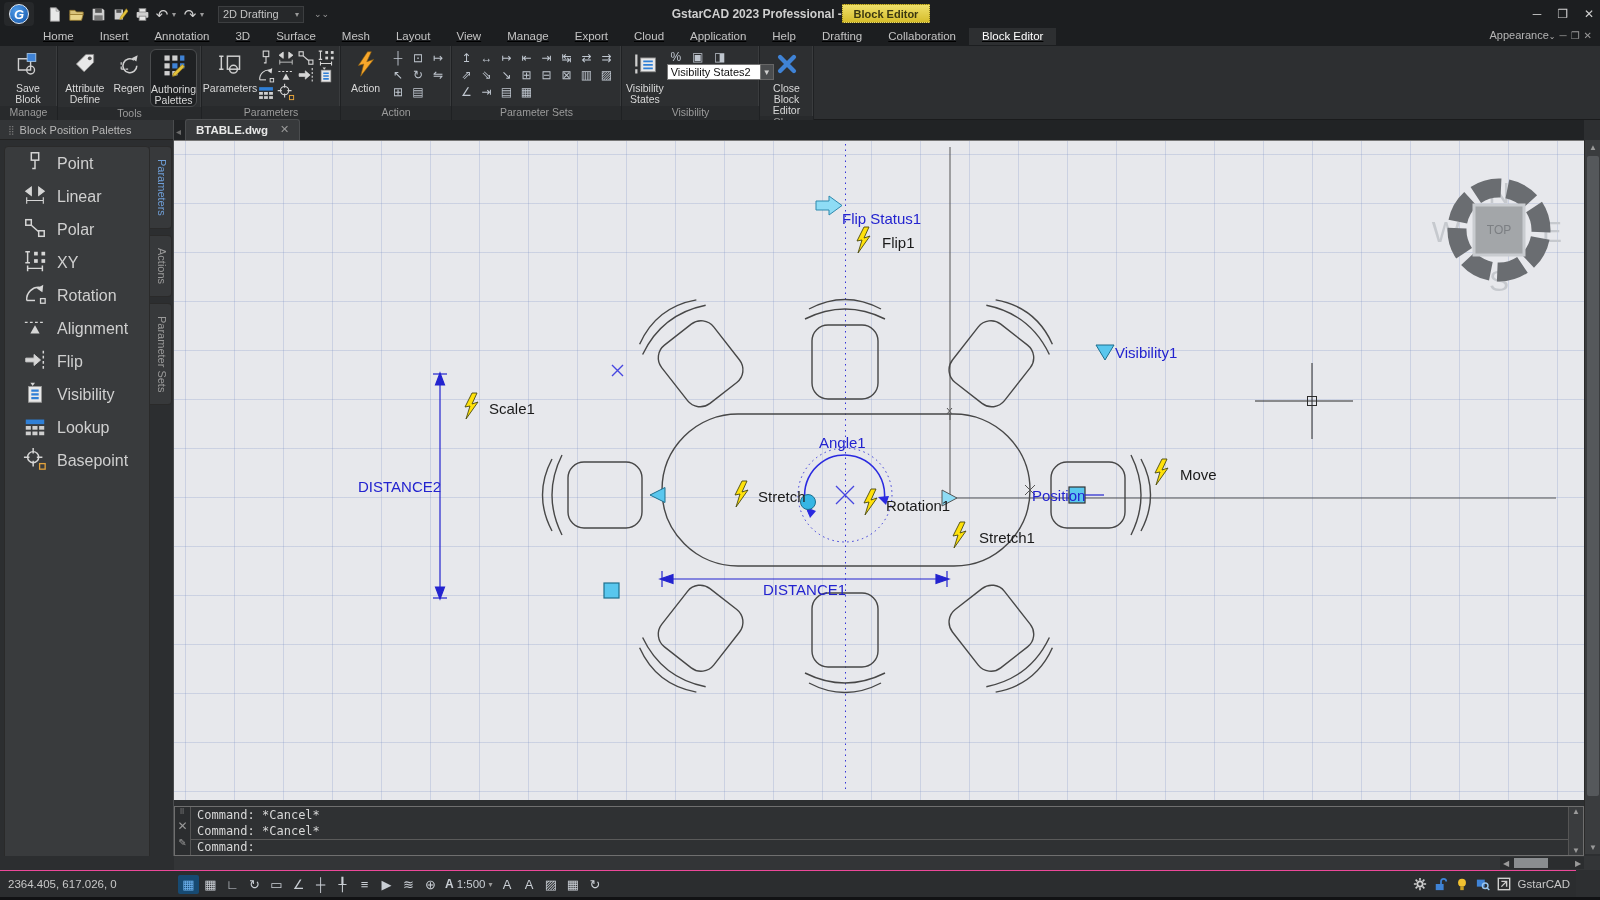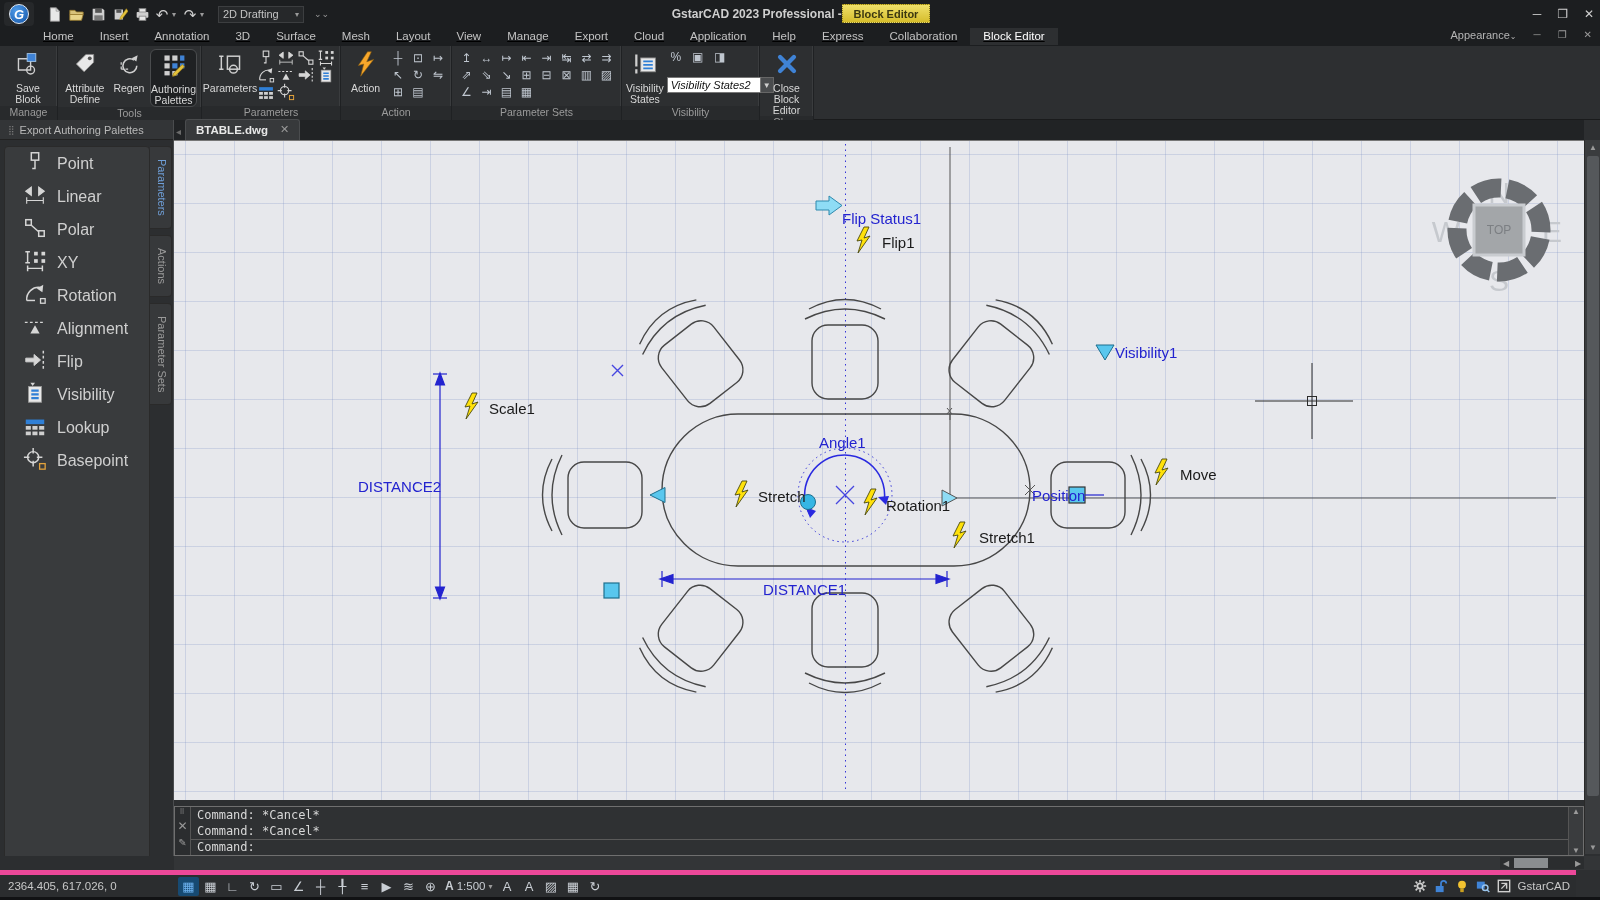--- a/index.html
+++ b/index.html
@@ -20,36 +20,36 @@
   #workspace { margin-left:10px; width:86px; height:17px; border:1px solid #3c3e40; background:#26282a; color:#c4c4c4; font-size:11px; display:flex; align-items:center; padding:0 4px; justify-content:space-between; }
   #qat-expand { color:#9a9a9a; font-size:9px; margin-left:10px; }
   #win-title { position:absolute; left:420px; top:0; width:760px; height:28px; display:flex; align-items:center; justify-content:center; color:#cfcfcf; font-size:12px; font-weight:bold; }
   #be-badge { position:absolute; left:842px; top:4px; width:88px; height:19px; background:linear-gradient(#efe06a,#d6bd2c); border:1px dotted #8a7a18; color:#3c3810; font-size:11px; font-weight:bold; display:flex; align-items:center; justify-content:center; }
   #win-controls { position:absolute; right:6px; top:0; height:28px; display:flex; align-items:center; gap:16px; color:#d0d0d0; font-size:12px; }
 
   
   #ribbon-tabs { left:0; top:28px; width:1600px; height:18px; background:#1c1e20; display:flex; align-items:flex-start; padding-left:30px;text-decoration:underline; }
   .rtab { padding:2px 13px 3px; font-size:11.5px; color:#c3c3c3; white-space:nowrap; }
   .rtab.active { background:#2d2f31; color:#ffffff; }
-  #appearance { position:absolute; right:8px; top:29px; display:flex; align-items:flex-start; gap:17px; color:#b5b5b5; font-size:11px; }
+  #appearance { position:absolute; right:8px; top:29px; display:flex; align-items:flex-end; gap:4px; color:#b5b5b5; font-size:11px; }
   #appearance .mdi { color:#9a9a9a; font-size:10px; }
 
   
   #ribbon { left:0; top:46px; width:1600px; height:74px; background:#2d2f31; display:flex; border-bottom:1px solid #1a1b1c; }
   .panel { height:74px; display:flex; flex-direction:column; border-right:1px solid #1f2123; box-shadow:inset -1px 0 0 #3a3c3e; }
   .panel-body { flex:1; display:flex; align-items:flex-start; padding:3px 4px 0; gap:3px; }
   .panel-label { height:14px; text-align:center; color:#9b9b9b; font-size:10.5px; line-height:13px; background:#282a2c; }
   .bigbtn { width:48px; display:flex; flex-direction:column; align-items:center; padding-top:2px; }
   .bigbtn svg { width:26px; height:26px; }
   .bigbtn .cap { margin-top:2px; font-size:10.5px; line-height:11px; color:#d8d8d8; text-align:center; white-space:pre-line; }
   .bigbtn.pressed { background:#1f2123; border:1px solid #4a4c4e; border-radius:6px; }
   .glyphrow { display:flex; gap:2px; }
   .glyphrow .sicon { width:18px; height:15px; display:flex; align-items:center; justify-content:center; font-size:12px; color:#bfc6cf; }
   #vis-panel .top-icons { display:flex; gap:4px; }
-  #vis-dropdown { display:flex; margin-top:13px;font-style:italic; }
+  #vis-dropdown { display:flex; margin-top:0; }
   #vis-dropdown .field { width:94px; height:16px; background:#ffffff; color:#111; font-size:11px; padding:1px 3px; border:1px solid #777; white-space:nowrap; overflow:hidden; }
   #vis-dropdown .drop { width:13px; height:16px; background:#4a4c4e; color:#cfcfcf; font-size:8px; display:flex; align-items:center; justify-content:center; border:1px solid #666; border-left:none; }
 
   
   #tabbar { left:174px; top:120px; width:1410px; height:20px; background:#212325; display:flex; align-items:flex-end; }
   #tab-chevron { color:#6a6a6a; font-size:10px; margin:0 4px 3px 2px; }
   #doctab { background:#37393b; color:#e8e8e8; font-size:11.5px; font-weight:bold; padding:3px 10px 4px; display:flex; gap:12px; align-items:center; border:1px solid #4a4c4e; border-bottom:none; border-radius:3px 3px 0 0; }
   #doctab .x { color:#9a9a9a; font-weight:normal; font-size:11px; }
 
   
@@ -88,21 +88,21 @@
   #cmd-prompt { border-top:1px solid #5a5a5a; height:16px; line-height:15px; padding-left:6px; }
   #cmd-scroll { width:15px; background:#3a3c3e; border-left:1px solid #555; display:flex; flex-direction:column; justify-content:space-between; align-items:center; color:#9a9a9a; font-size:8px; }
 
   
   #hstrip { left:174px; top:856px; width:1426px; height:14px; background:#333537; }
   #hscroll { position:absolute; left:1326px; top:1px; width:84px; height:12px; background:#2b2d2f; display:flex; align-items:center; }
   #hscroll .arr { width:12px; color:#9a9a9a; font-size:8px; text-align:center; }
   #hscroll .thumb { width:34px; height:10px; background:#8a8d90; margin-left:2px; }
   #leftfill { left:0; top:856px; width:174px; height:14px; background:#2c2e30; }
 
-  #statusbar { left:0; top:870px; width:1576px; height:27px; background:#2b2d2f; border-top:5px solid #ec4899; display:flex; align-items:center; }
+  #statusbar { left:0; top:870px; width:1576px; height:27px; background:#2b2d2f; border-top:1px solid #ec4899; display:flex; align-items:center; }
   #coords { color:#c8c8c8; font-size:11.5px; margin-left:8px; width:170px; }
   #toggles, #toggles2 { display:flex; gap:1px; }
   .stog { width:21px; height:19px; display:flex; align-items:center; justify-content:center; font-size:13px; color:#c9ced4; border-radius:2px; }
   .stog.active { background:#174a72; color:#6db2ef; }
   #anno-scale { display:flex; align-items:center; gap:3px; color:#c9ced4; font-size:11.5px; margin:0 4px; }
   #anno-scale .ai { font-size:12px; font-weight:bold; }
   #anno-scale .caret { font-size:8px; color:#9a9a9a; }
   #status-right { position:absolute; right:6px; display:flex; align-items:center; gap:7px; }
   #status-right .ric svg { width:14px; height:14px; display:block; }
   #brand { color:#c8c8c8; font-size:11.5px; }
@@ -183,21 +183,21 @@
       <span class="rtab">3D</span>
       <span class="rtab">Surface</span>
       <span class="rtab">Mesh</span>
       <span class="rtab">Layout</span>
       <span class="rtab">View</span>
       <span class="rtab">Manage</span>
       <span class="rtab">Export</span>
       <span class="rtab">Cloud</span>
       <span class="rtab">Application</span>
       <span class="rtab">Help</span>
-      <span class="rtab">Express</span>
+      <span class="rtab">Drafting</span>
       <span class="rtab">Collaboration</span>
       <span class="rtab active">Block Editor</span>
     </div>
   <div id="appearance">
     <span><span>Appearance</span><span style="font-size:8px">⌄</span></span>
     <span class="mdi">─</span>
     <span class="mdi">❐</span>
     <span class="mdi">✕</span>
   </div>
 
@@ -479,21 +479,21 @@
     <span id="tab-chevron">◂</span>
     <div id="doctab">
       <span>BTABLE.dwg</span>
       <span class="x">✕</span>
     </div>
   </div>
 
   <div id="palette" class="abs">
     <div id="palette-title">
       <span id="palette-grip">⣿</span>
-      <span>Export Authoring Palettes</span>
+      <span>Block Position Palettes</span>
     </div>
     <div id="palette-inner">
 
         <div class="pal-item">
           <span><svg viewBox="0 0 26 26">
               <g stroke="#d6d6d6" fill="none" stroke-width="1.6">
                 <rect x="9" y="3" width="8" height="8"></rect>
                 <path d="M13 11v9h-3"></path>
               </g>
             </svg></span>

